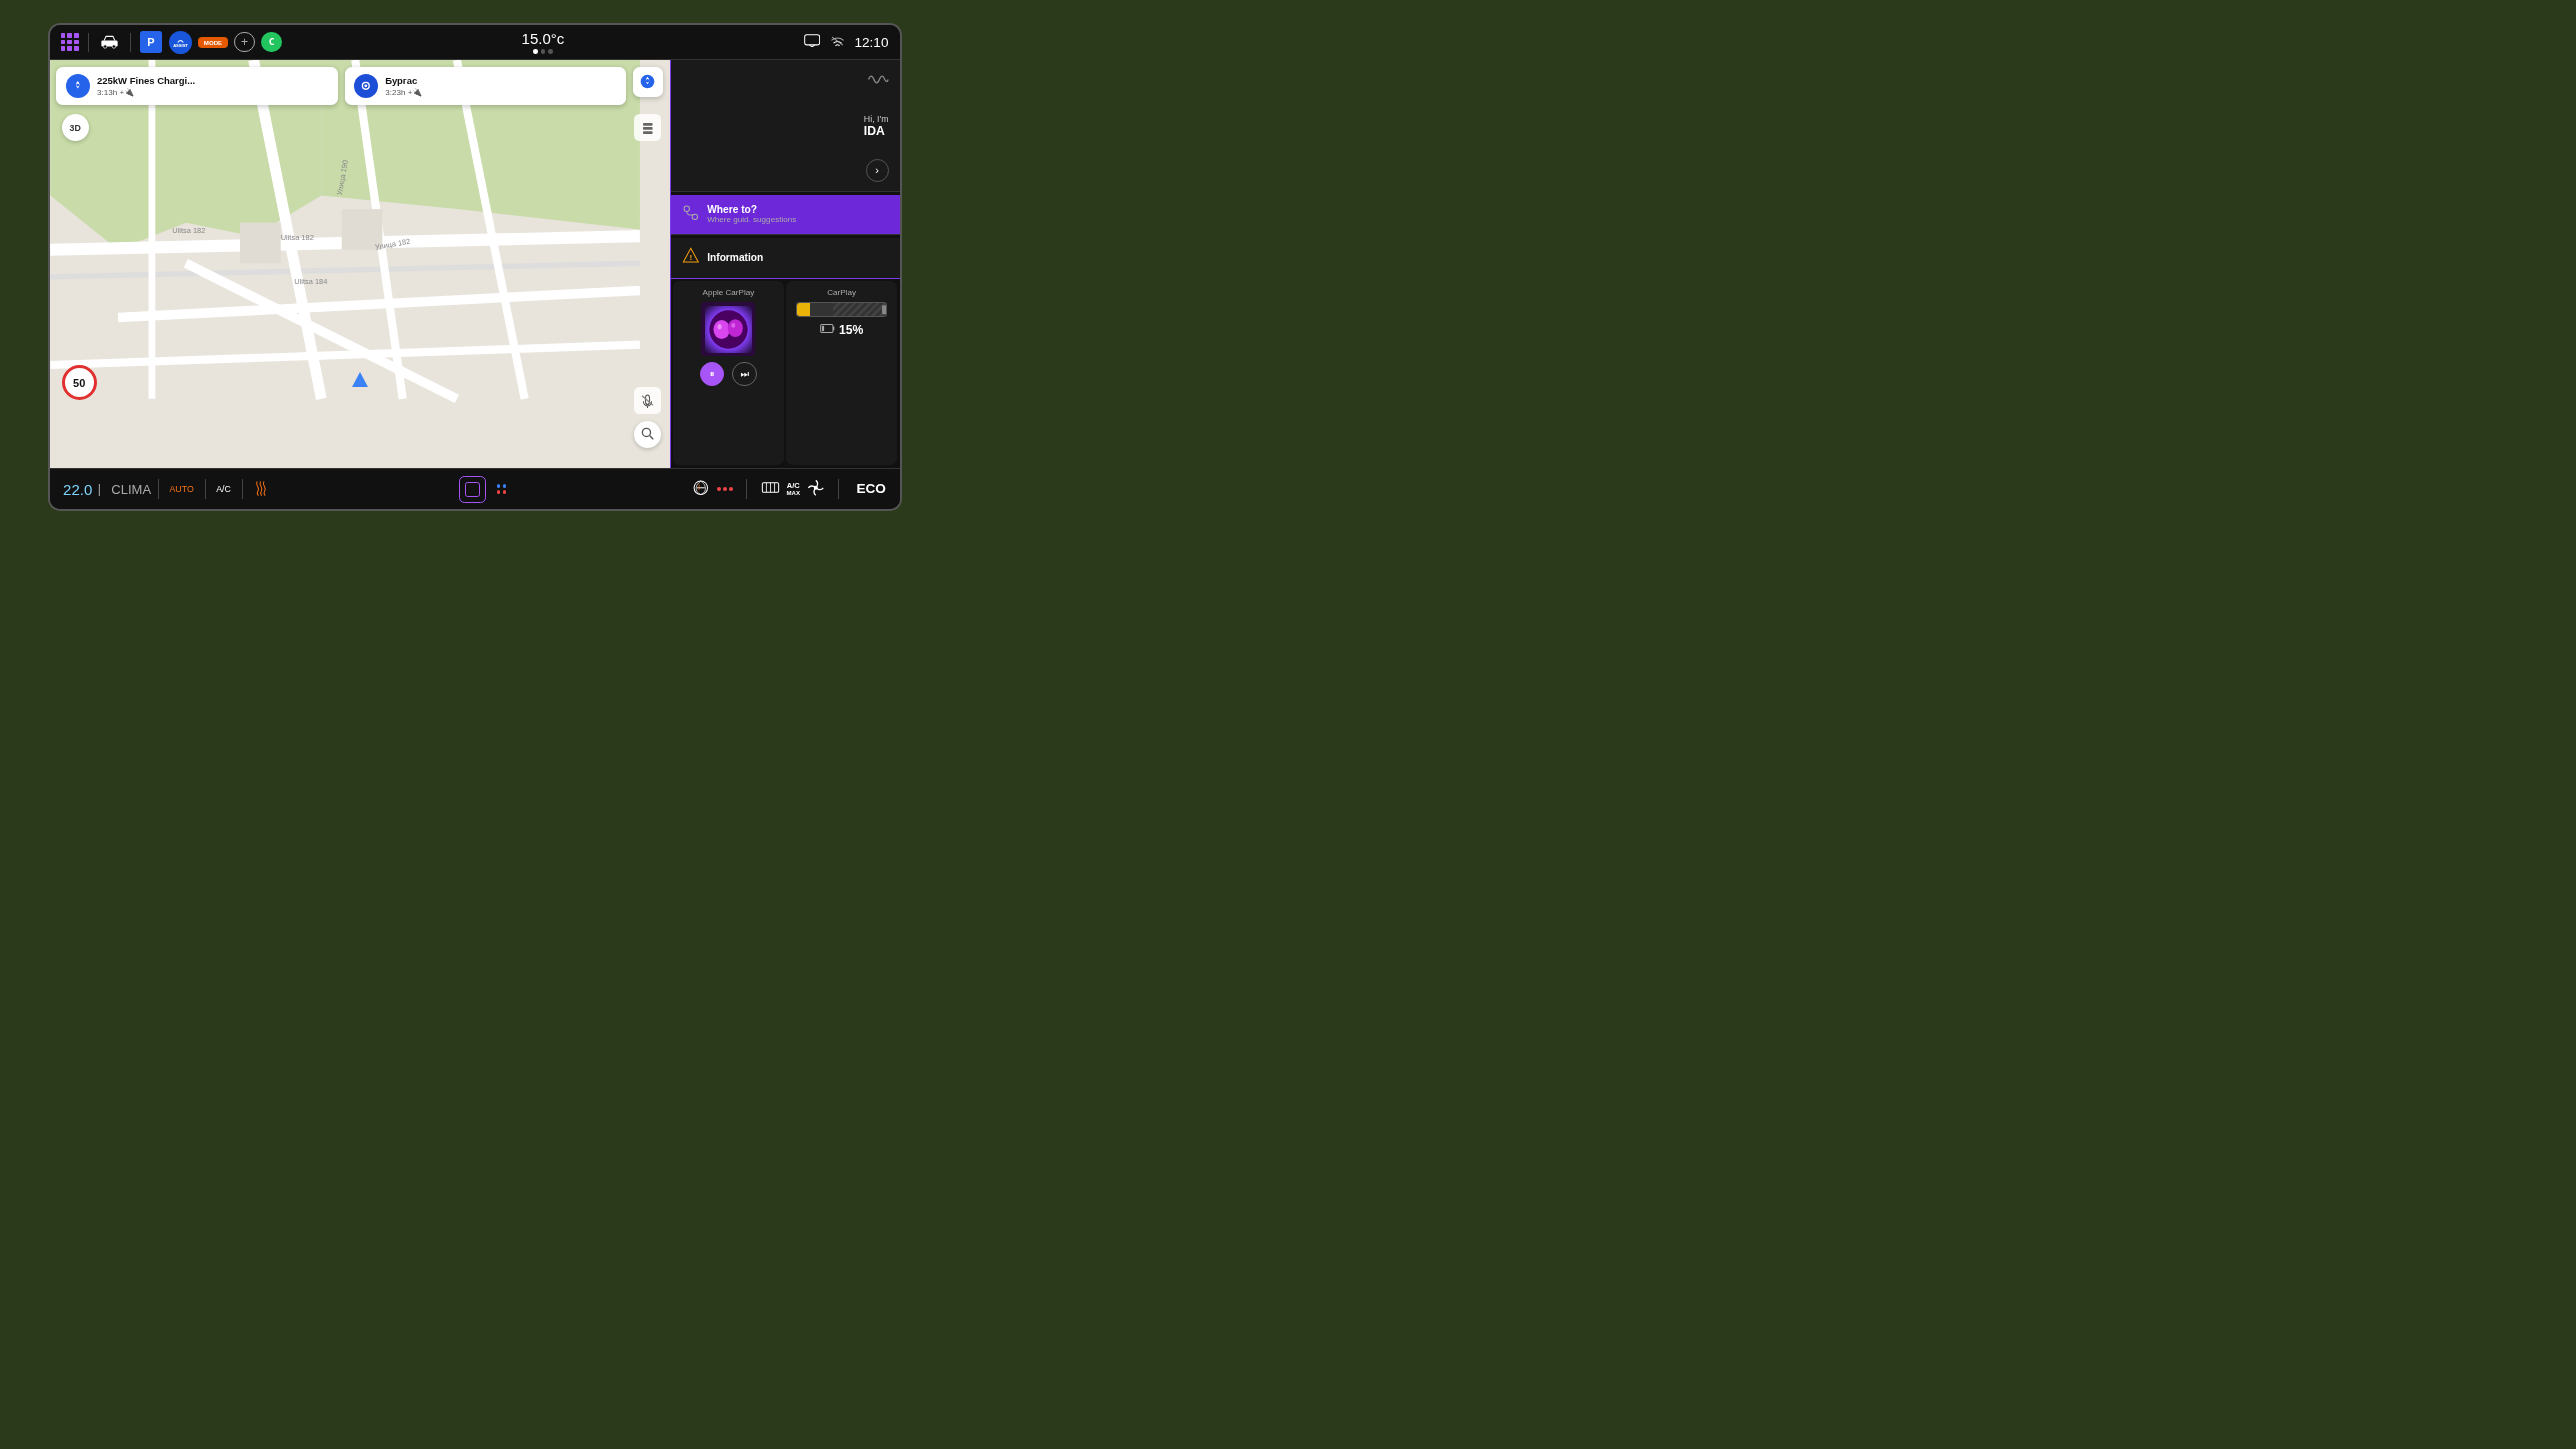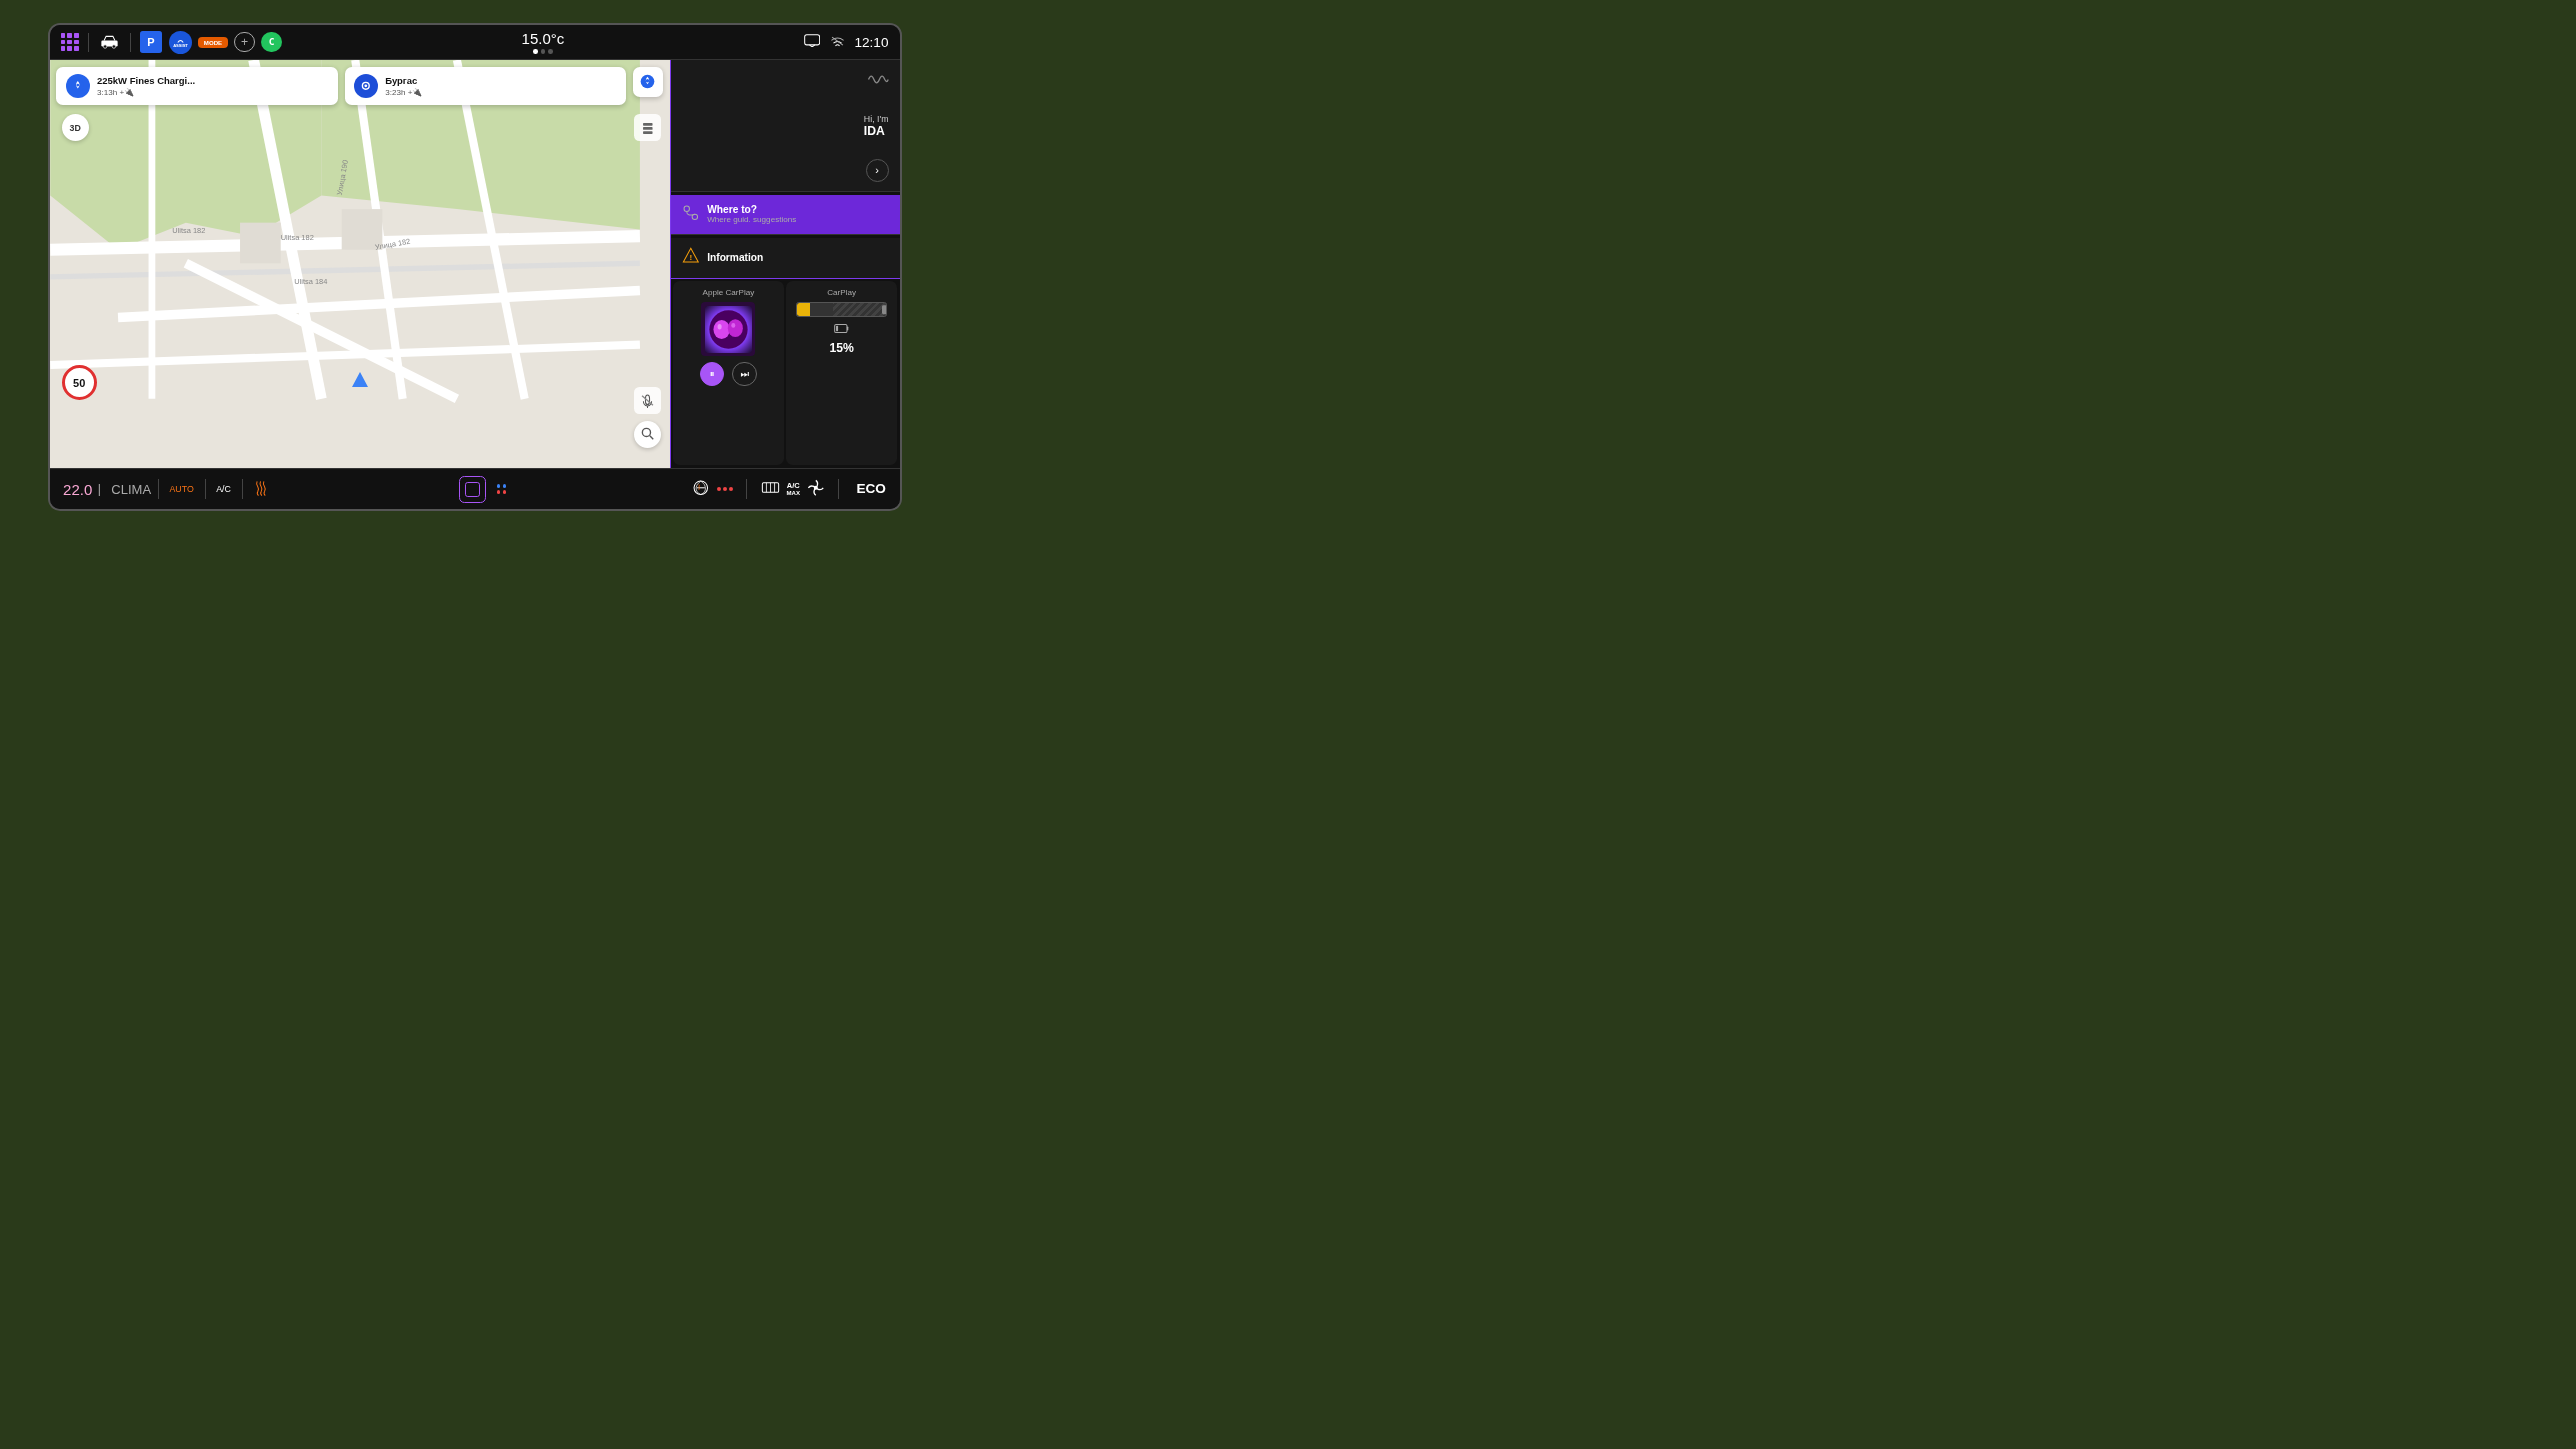--- a/index.html
+++ b/index.html
@@ -404,39 +404,39 @@
     .charge-connector {
       width: 5.4px; height: 9.5px;
       background: #888;
       position: absolute;
       right: -1.4px;
       top: 50%;
       transform: translateY(-50%);
       border-radius: 1.4px;
     }
     .charge-percent {
-      display: flex; align-items: center; gap: 4.1px;
+      display: flex; align-items: flex-start; gap: 4.1px;
       color: #fff;
-      font-size: 12.2px; font-weight: bold; flex-direction: column;
+      font-size: 12.2px; font-weight: bold;
     }
 
     
     .bottom-bar {
       height: 41px;
       background: #111;
       display: flex;
       align-items: center;
       padding: 0 13.6px;
       gap: 0;
       border-top: 0.7px solid #333;
     }
     .temp-control {
       display: flex; align-items: center; gap: 4.1px;
     }
-    .temp-num { color: #f9a8d4; font-size: 15px; font-weight: 300; }
+    .temp-num { color: #7dd3fc; font-size: 15px; font-weight: 300; }
     .clima-label { color: #aaa; font-size: 13px; margin-left: 9px; }
     .bb-divider { width: 0.7px; height: 20.3px; background: #444; margin: 0 6.8px; }
     .bb-btn {
       display: flex; align-items: center; gap: 2.7px;
       color: #fff;
       font-size: 8.8px;
       padding: 0 4.1px;
     }
     .bb-btn.orange { color: #f97316; }
     .center-controls {

